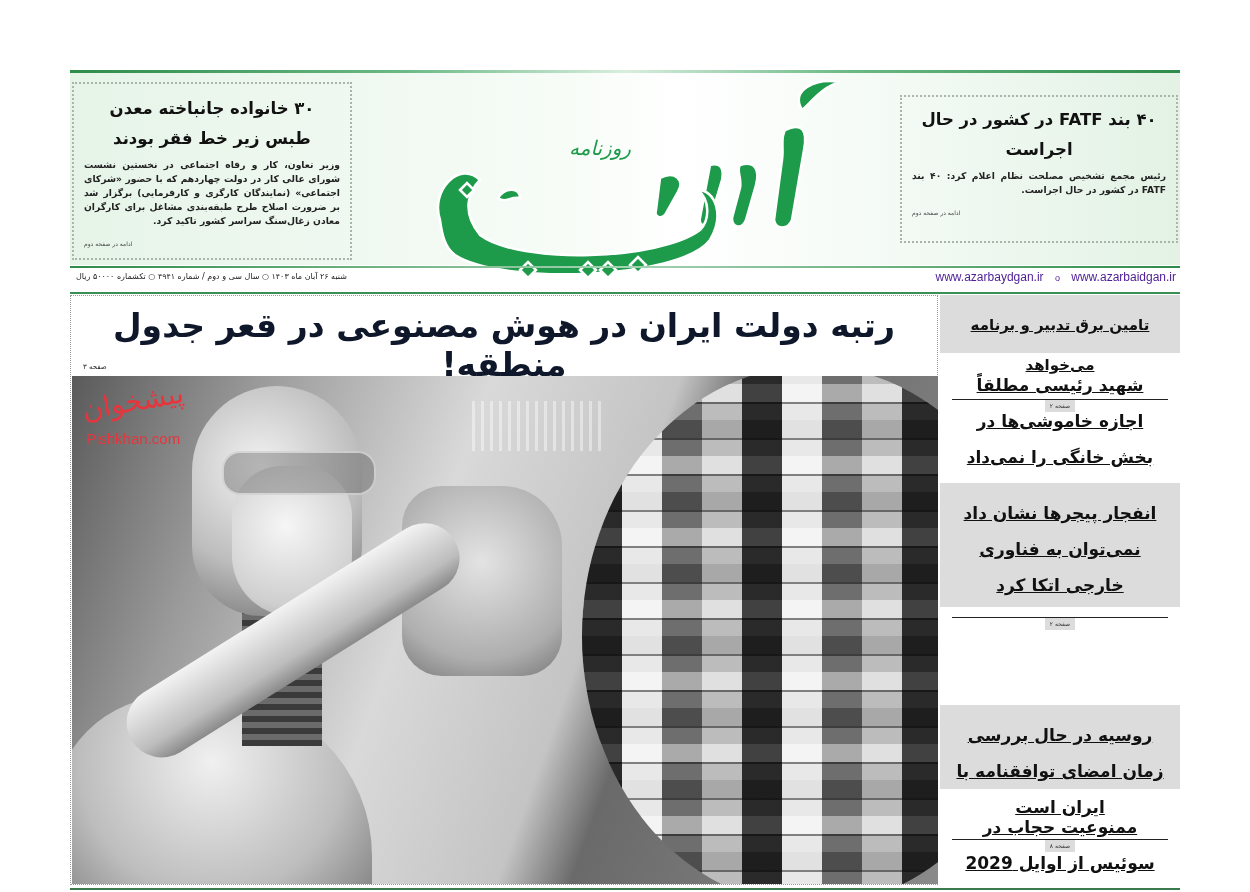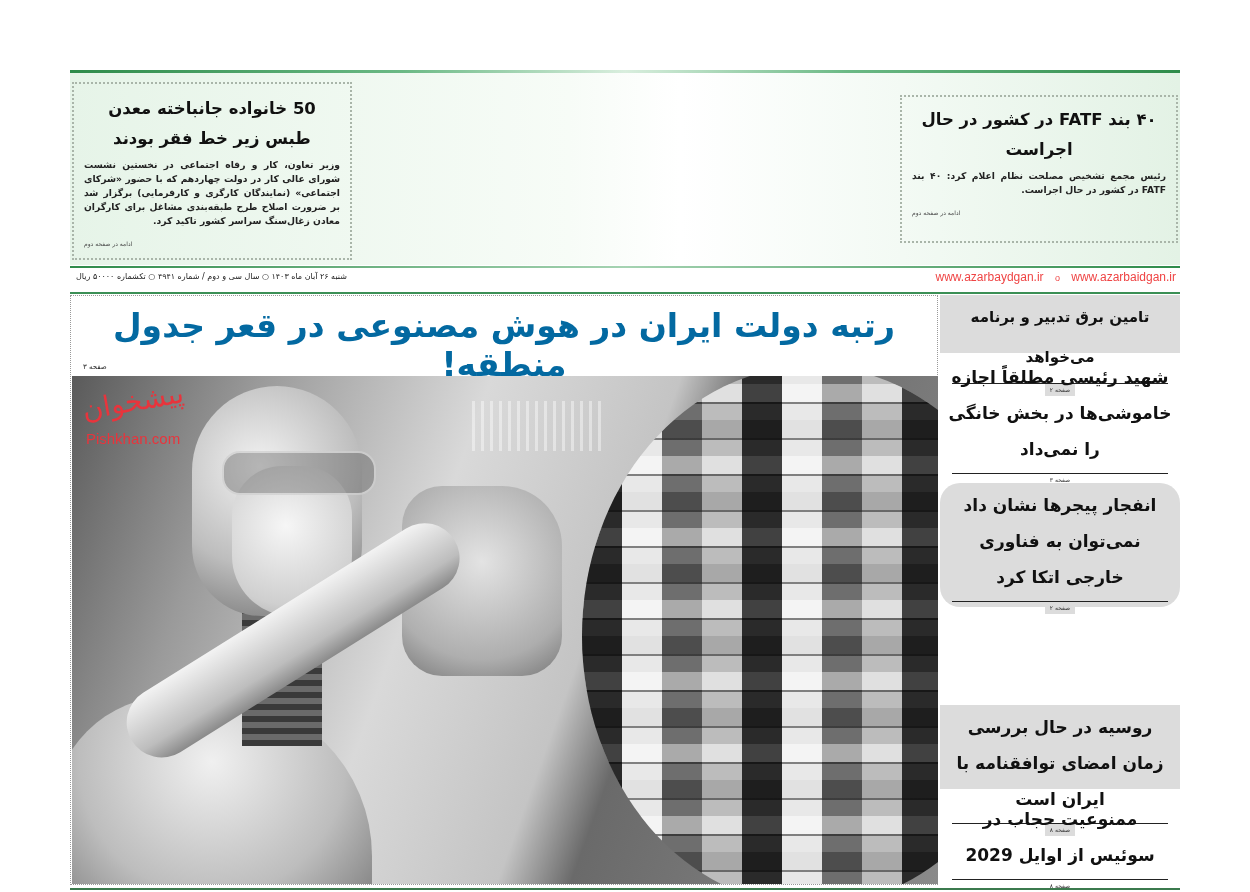--- a/index.html
+++ b/index.html
@@ -44,30 +44,30 @@
     text-align: center;
   }
   .info-bar::before {
     content: ""; position: absolute; left: 0; top: 0; width: 1110px; height: 2px;
     background: linear-gradient(90deg, #2e8b4a 0%, #a5d3b2 50%, #2e8b4a 100%);
   }
   .date-line {
     position: absolute; left: 6px; top: 6px; font-size: 8px; color: #222; direction: rtl; white-space: nowrap;
   }
   .urls {
-    position: absolute; right: 4px; top: 4px; font-size: 12px; color: #ef4444; font-family: "Liberation Sans", sans-serif; white-space: nowrap;
+    position: absolute; right: 4px; top: 4px; font-size: 12px; color: #4c1d95; font-family: "Liberation Sans", sans-serif; white-space: nowrap;
   }
   .urls .dot { font-size: 9px; margin: 0 8px; }
   .main {
     position: absolute; left: 0; top: 225px; width: 868px; height: 590px;
     border: 1px dotted #999; box-sizing: border-box;
   }
   .main-headline {
     position: absolute; left: 0; top: 10px; width: 866px; text-align: center; direction: rtl;
-    font-family: "DejaVu Sans", sans-serif; font-weight: bold; font-size: 33px; color: #0369a1; letter-spacing: -0.5px;
+    font-family: "DejaVu Sans", sans-serif; font-weight: bold; font-size: 33px; color: #0f172a; letter-spacing: -0.5px;
   }
   .main-page-ref { position: absolute; left: 12px; top: 67px; font-size: 7px; color: #222; direction: rtl; }
   .photo {
     position: absolute; left: 1px; top: 80px; width: 866px; height: 508px; overflow: hidden;
     background: linear-gradient(110deg, #5a5a5a 0%, #9a9a9a 18%, #d9d9d9 40%, #c4c4c4 58%, #6a6a6a 65%, #8a8a8a 100%);
   }
   .robot-head {
     position: absolute; left: 120px; top: 10px; width: 170px; height: 230px;
     border-radius: 85px 85px 70px 70px;
     background: radial-gradient(circle at 40% 35%, #f2f2f2, #bdbdbd 55%, #6f6f6f 100%);
@@ -120,22 +120,22 @@
     position: absolute; left: 10px; top: 10px; color: #e8343c; direction: rtl; text-align: center;
   }
   .watermark .fa { display: block; font-family: "DejaVu Serif", serif; font-size: 28px; line-height: 32px; transform: rotate(-10deg); }
   .watermark .en { display: block; font-family: "Liberation Sans", sans-serif; font-size: 15px; margin-top: 12px; }
   .sidebar {
     position: absolute; left: 870px; top: 225px; width: 240px; height: 590px; direction: rtl;
   }
   .side-item { position: absolute; left: 0; width: 240px; text-align: center; box-sizing: border-box; padding: 0 8px; }
   .side-item.shaded { background: #dcdcdc; }
   .side-item h3 {
-    margin: 0; font-family: "DejaVu Sans", sans-serif; font-weight: bold; color: #111;
-    font-size: 17px; line-height: 36px;
+    margin: 8px; font-family: "DejaVu Sans", sans-serif; font-weight: bold; color: #111;
+    font-size: 17px; line-height: 36px; text-decoration: underline;
   }
   .side-item.first h3 { font-size: 15px; line-height: 40px; }
   .side-sep {
     position: relative; height: 12px; margin: 0 4px;
   }
   .side-sep::before {
     content: ""; position: absolute; left: 0; right: 0; top: 6px; height: 1px; background: #222;
   }
   .side-sep span {
     position: relative; display: inline-block; background: inherit; padding: 0 5px; font-size: 6px; color: #333; line-height: 12px;
@@ -148,25 +148,44 @@
 </style>
 </head>
 <body>
 
 <div class="page">
 
   <div class="masthead">
     <div class="green-rule-top"></div>
 
     <div class="box box-left">
-      <h2>50 خانواده جانباخته معدن طبس زیر خط فقر بودند</h2>
+      <h2>۳۰ خانواده جانباخته معدن طبس زیر خط فقر بودند</h2>
       <p>وزیر تعاون، کار و رفاه اجتماعی در نخستین نشست شورای عالی کار در دولت چهاردهم که با حضور «شرکای اجتماعی» (نمایندگان کارگری و کارفرمایی) برگزار شد بر ضرورت اصلاح طرح طبقه‌بندی مشاغل برای کارگران معادن زغال‌سنگ سراسر کشور تاکید کرد.</p>
       <span class="cont">ادامه در صفحه دوم</span>
     </div>
 
+    <div class="logo">
+      <svg viewBox="0 0 440 215">
+        <g fill="#1e9a4b" stroke="#ffffff" stroke-width="2.5">
+          <path d="M392 40 C380 20, 405 8, 430 12 C410 18, 402 32, 392 40 Z"></path>
+          <path d="M375 60 C392 52, 398 60, 394 80 L382 150 C378 160, 366 160, 364 150 L372 90 C374 78, 370 68, 375 60 Z"></path>
+          <path d="M330 95 C345 90, 350 100, 346 115 L336 150 C332 160, 322 158, 322 148 L330 118 C332 108, 326 100, 330 95 Z"></path>
+          <path d="M300 95 C312 92, 314 100, 312 110 L300 150 C296 158, 288 156, 290 148 Z"></path>
+          <path d="M30 150 C20 120, 50 90, 70 110 C60 120, 50 140, 70 165 C110 195, 250 190, 290 160 C300 150, 300 130, 288 120 C305 120, 315 145, 300 170 C270 210, 90 215, 45 185 C35 178, 32 165, 30 150 Z"></path>
+          <path d="M88 128 C96 116, 110 118, 110 128 C100 126, 96 134, 88 128 Z"></path>
+          <path d="M250 108 C265 100, 275 110, 268 122 L255 145 C250 150, 244 146, 246 140 Z"></path>
+          <path d="M220 195 l8 -8 l8 8 l-8 8 Z"></path>
+          <path d="M170 200 l8 -8 l8 8 l-8 8 Z"></path>
+          <path d="M190 200 l8 -8 l8 8 l-8 8 Z"></path>
+          <path d="M110 200 l8 -8 l8 8 l-8 8 Z"></path>
+          <path d="M50 120 l7 -7 l7 7 l-7 7 Z"></path>
+        </g>
+        <text x="190" y="85" font-family="DejaVu Serif, serif" font-size="20" font-style="italic" fill="#1e9a4b" text-anchor="middle">روزنامه</text>
+      </svg>
+    </div>
 
     <div class="box box-right">
       <h2>۴۰ بند FATF در کشور در حال اجراست</h2>
       <p>رئیس مجمع تشخیص مصلحت نظام اعلام کرد: ۴۰ بند FATF در کشور در حال اجراست.</p>
       <span class="cont">ادامه در صفحه دوم</span>
     </div>
   </div>
 
   <div class="info-bar">
     <span class="date-line">شنبه ۲۶ آبان ماه ۱۴۰۳ ○ سال سی و دوم / شماره ۴۹۴۱ ○ تکشماره ۵۰۰۰۰ ریال</span>
@@ -199,21 +218,21 @@
 
   <div class="sidebar">
     <div class="side-item shaded first" style="top:0; height:58px; padding-top:2px;">
       <h3>تامین برق تدبیر و برنامه می‌خواهد</h3>
       <div class="side-sep"><span>صفحه ۲</span></div>
     </div>
     <div class="side-item" style="top:60px; height:124px; padding-top:4px;">
       <h3>شهید رئیسی مطلقاً اجازه خاموشی‌ها در بخش خانگی را نمی‌داد</h3>
       <div class="side-sep"><span>صفحه ۳</span></div>
     </div>
-    <div class="side-item shaded" style="top:188px; height:124px; padding-top:4px;border-radius:20px;">
+    <div class="side-item shaded" style="top:188px; height:124px; padding-top:4px;">
       <h3>انفجار پیجرها نشان داد نمی‌توان به فناوری خارجی اتکا کرد</h3>
       <div class="side-sep"><span>صفحه ۲</span></div>
     </div>
     <div class="side-item shaded" style="top:410px; height:84px; padding-top:4px;">
       <h3>روسیه در حال بررسی زمان امضای توافقنامه با ایران است</h3>
       <div class="side-sep"><span>صفحه ۸</span></div>
     </div>
     <div class="side-item" style="top:504px; height:88px; padding-top:2px;">
       <h3>ممنوعیت حجاب در سوئیس از اوایل 2029</h3>
       <div class="side-sep"><span>صفحه ۸</span></div>

